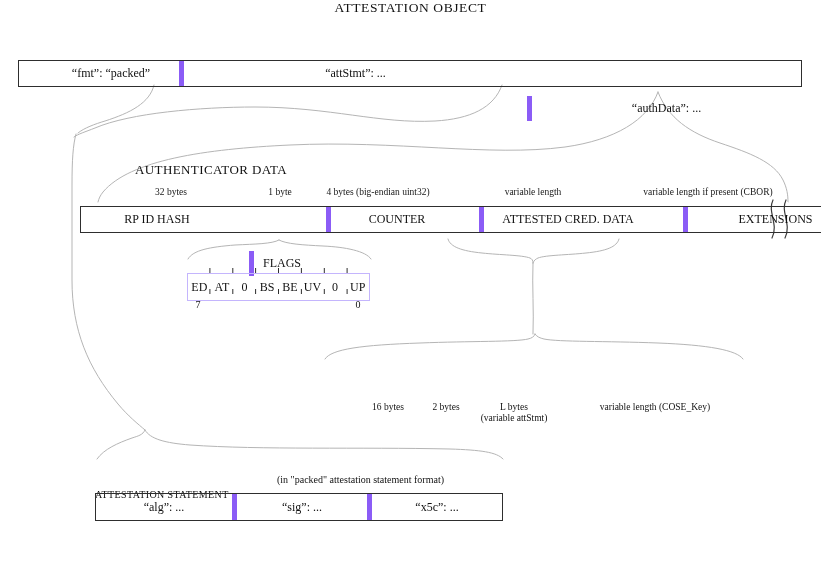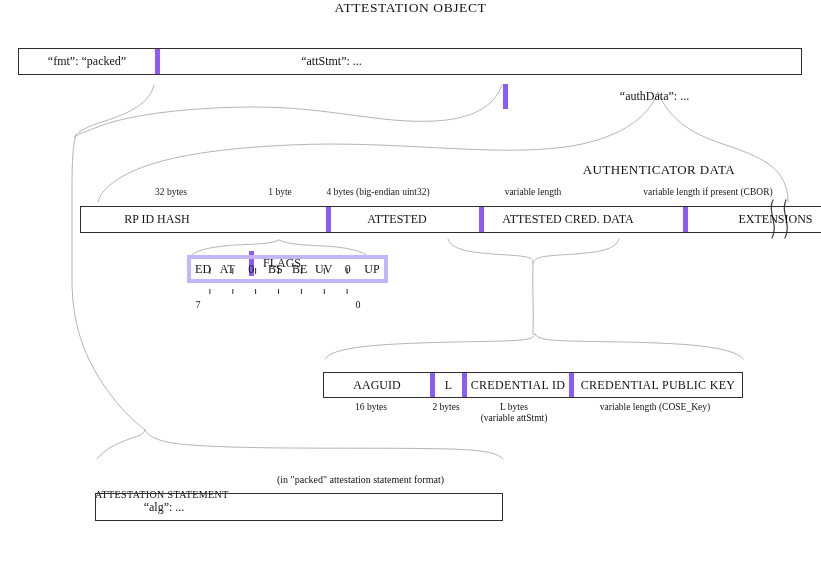--- a/index.html
+++ b/index.html
@@ -32,49 +32,49 @@
     display: flex;
     align-items: center;
     justify-content: center;
     font-size: 12px;
     white-space: nowrap;
     border-left: 5px solid #8b5cf6;
     height: 100%;
   }
   .box-row .cell:first-child { border-left: none; }
 
-  #row-attobj { left: 18px; top: 48px; width: 784px; height: 27px; }
+  #row-attobj { left: 18px; top: 60px; width: 784px; height: 27px; padding-left: 24px; }
   #row-attobj .c1 { width: 136px; }
   #row-attobj .c2 { width: 348px; }
   #row-attobj .c3 { flex: 1; margin-top: 35px; }
 
   #authdata-heading {
     left: 135px; top: 162px; width: 600px;
-    text-align: right;
+    text-align: left;
     font-size: 13px;
     letter-spacing: 0.4px;
   }
 
   .size-label {
     font-size: 9.5px;
     top: 187px;
     color: #161616;
   }
 
   #row-auth { left: 80px; top: 206px; width: 818px; height: 27px; gap: 16px; }
   #row-auth .c1 { width: 152px; }
   #row-auth .c2 { width: 61px; margin-top: 44px; }
   #row-auth .c3 { width: 137px; }
   #row-auth .c4 { width: 173px; }
   #row-auth .c5 { flex: 1; padding-right: 34px; margin-left: 15px; }
 
   #bits-box {
-    left: 187px; top: 255px; width: 201px; height: 28px;
-    display: flex;
-    border: 4px solid #c4b5fd;
+    left: 187px; top: 273px; width: 183px; height: 28px;
+    display: flex;
+    border: 1px solid #c4b5fd;
   }
   #bits-box .bit {
     flex: 1;
     display: flex;
     align-items: center;
     justify-content: center;
     font-size: 12px;
   }
   .bit-num { font-size: 10px; top: 299px; }
 
@@ -173,52 +173,48 @@
 
   <div class="abs size-label ctr" style="left:171px">32 bytes</div>
   <div class="abs size-label ctr" style="left:280px">1 byte</div>
   <div class="abs size-label ctr" style="left:378px">4 bytes (big-endian uint32)</div>
   <div class="abs size-label ctr" style="left:533px">variable length</div>
   <div class="abs size-label ctr" style="left:708px">variable length if present (CBOR)</div>
 
   <div id="row-auth" class="abs box-row">
     <div class="cell c1">RP ID HASH</div>
     <div class="cell c2">FLAGS</div>
-    <div class="cell c3">ATTESTED</div>
+    <div class="cell c3">COUNTER</div>
     <div class="cell c4">ATTESTED CRED. DATA</div>
     <div class="cell c5">EXTENSIONS</div>
   </div>
 
   <div id="bits-box" class="abs">
     <div class="bit">ED</div>
     <div class="bit">AT</div>
     <div class="bit">0</div>
     <div class="bit">BS</div>
     <div class="bit">BE</div>
     <div class="bit">UV</div>
     <div class="bit">0</div>
     <div class="bit">UP</div>
   </div>
   <div class="abs bit-num ctr" style="left:198px">7</div>
   <div class="abs bit-num ctr" style="left:358px">0</div>
 
-  <div id="row-acd" class="abs box-row">
-    <div class="cell c1">AAGUID</div>
-    <div class="cell c2">L</div>
-    <div class="cell c3">CREDENTIAL ID</div>
-    <div class="cell c4">CREDENTIAL PUBLIC KEY</div>
-  </div>
-  <div class="abs acd-size ctr" style="left:371px">16 bytes</div>
+  <div class="abs acd-size ctr" style="left:388px">16 bytes</div>
   <div class="abs acd-size ctr" style="left:446px">2 bytes</div>
   <div class="abs acd-size ctr" style="left:514px">
     <div>L bytes</div>
     <div>(variable attStmt)</div>
   </div>
   <div class="abs acd-size ctr" style="left:655px">variable length (COSE_Key)</div>
 
   <div id="attstmt-heading" class="abs">ATTESTATION STATEMENT</div>
   <div id="attstmt-note" class="abs">(in "packed" attestation statement format)</div>
 
   <div id="row-stmt" class="abs box-row">
     <div class="cell c1">“alg”: ...</div>
+    <div class="cell c2">“sig”: ...</div>
+    <div class="cell c3">“x5c”: ...</div>
   </div>
 
 </div>
 
 </body></html>

